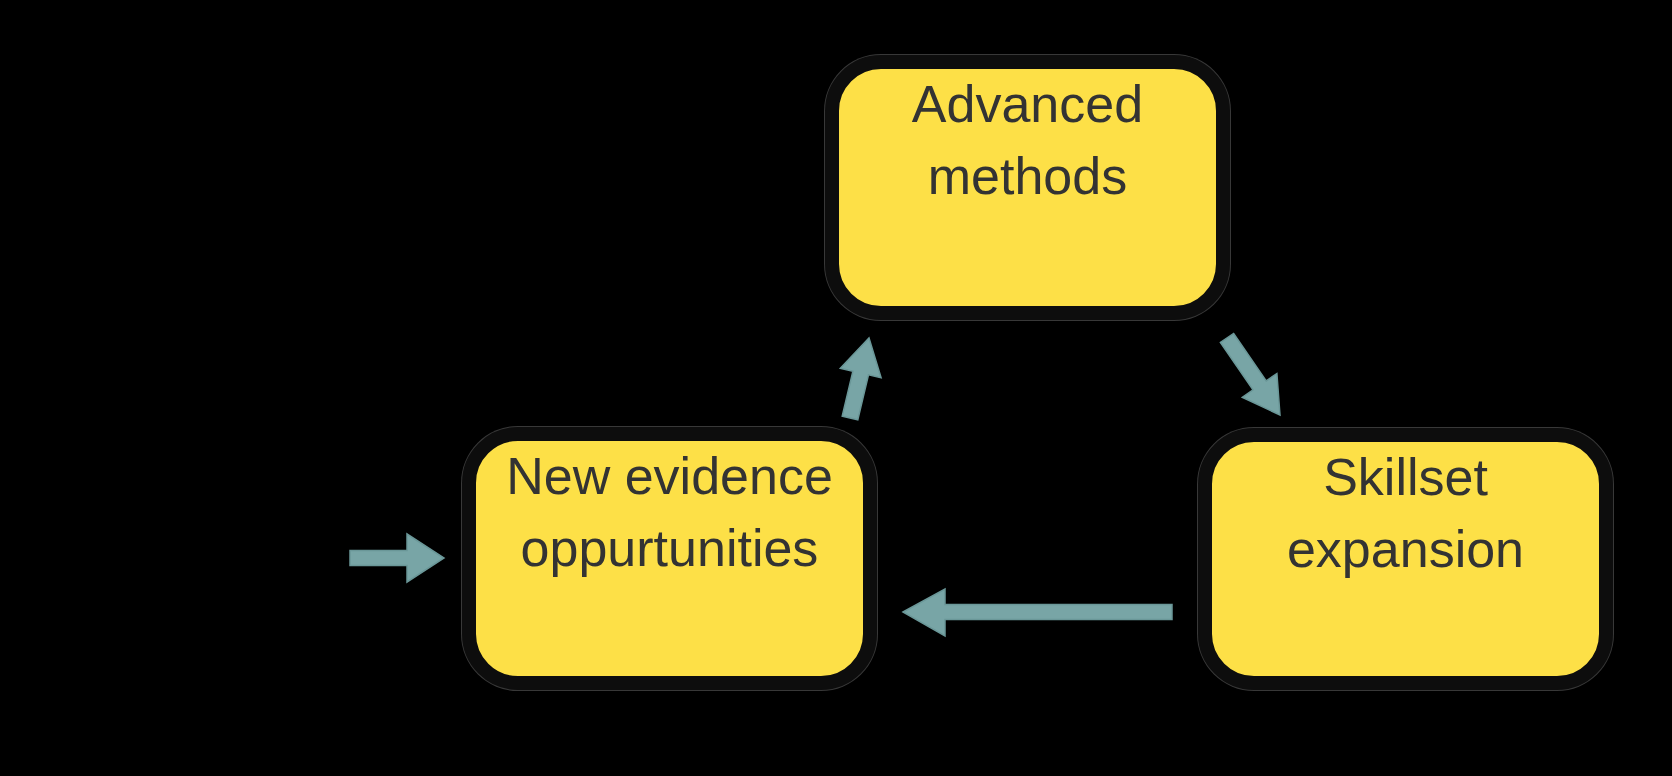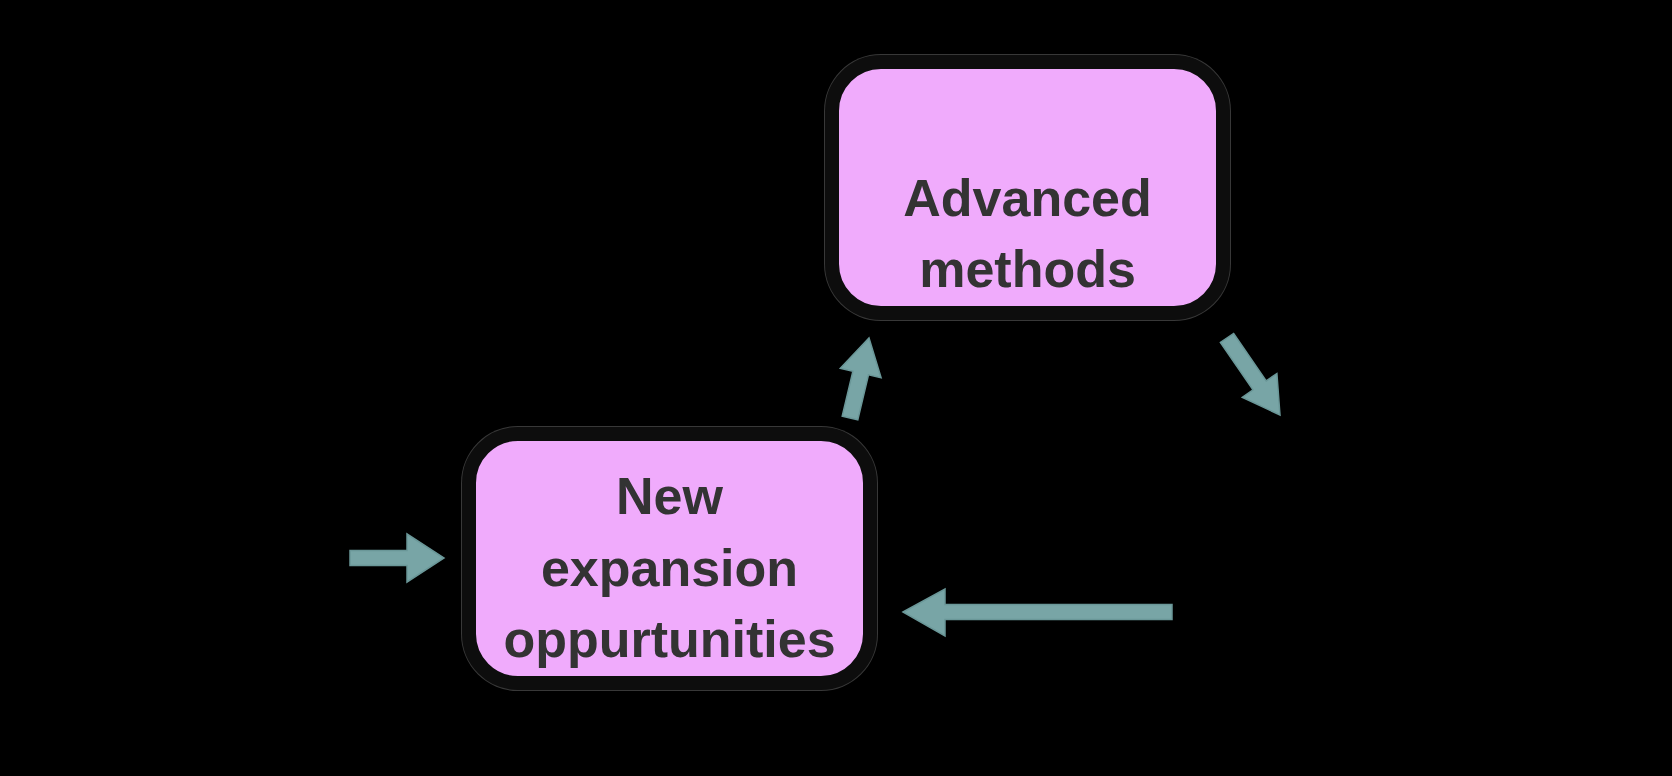--- a/index.html
+++ b/index.html
@@ -18,33 +18,32 @@
   .arrow-layer {
     position: absolute;
     left: 0;
     top: 0;
     width: 1672px;
     height: 776px;
   }
   .node {
     position: absolute;
     box-sizing: border-box;
-    background: #f0abfc;
+    background: #fde047;
     border: 14px solid #0d0d0d;
     border-radius: 56px;
     box-shadow: 0 0 0 1px rgba(255,255,255,0.22);
     display: flex;
-    align-items: flex-end;
+    align-items: flex-start;
     justify-content: center;
     text-align: center;
     color: #333333;
     font-size: 52px;
     line-height: 1.38;
     padding: 0 12px;
-    font-weight: bold;
   }
   #node-advanced-methods { left: 825px; top: 55px;  width: 405px; height: 265px; }
   #node-mdas             { left: 25px;  top: 483px; width: 313px; height: 175px; border-radius: 46px; }
   #node-new-evidence     { left: 462px; top: 427px; width: 415px; height: 263px; }
   #node-skillset         { left: 1198px;top: 428px; width: 415px; height: 262px; }
 </style>
 </head>
 <body>
 
 <div class="stage">
@@ -55,21 +54,24 @@
 
     <polygon fill="#78a5a6" stroke="#6a9798" stroke-width="1.5" points="842.2,416.2 852.9,371.2 840.3,368.2 869,338 881.1,377.8 868.5,374.8 857.8,419.8"></polygon>
 
     <polygon fill="#78a5a6" stroke="#6a9798" stroke-width="1.5" points="1233.6,333.5 1266.2,380.9 1276.9,373.5 1280,415 1242.3,397.3 1253,389.9 1220.4,342.5"></polygon>
 
     <polygon fill="#78a5a6" stroke="#6a9798" stroke-width="1.5" points="903,612 945,589 945,604.5 1172,604.5 1172,619.5 945,619.5 945,636"></polygon>
   </svg>
 
 
   <div class="node" id="node-new-evidence">
-    <span>New expansion oppurtunities</span>
+    <span>New evidence oppurtunities</span>
   </div>
 
   <div class="node" id="node-advanced-methods">
     <span>Advanced methods</span>
   </div>
 
+  <div class="node" id="node-skillset">
+    <span>Skillset expansion</span>
+  </div>
 
 </div>
 
 </body></html>

